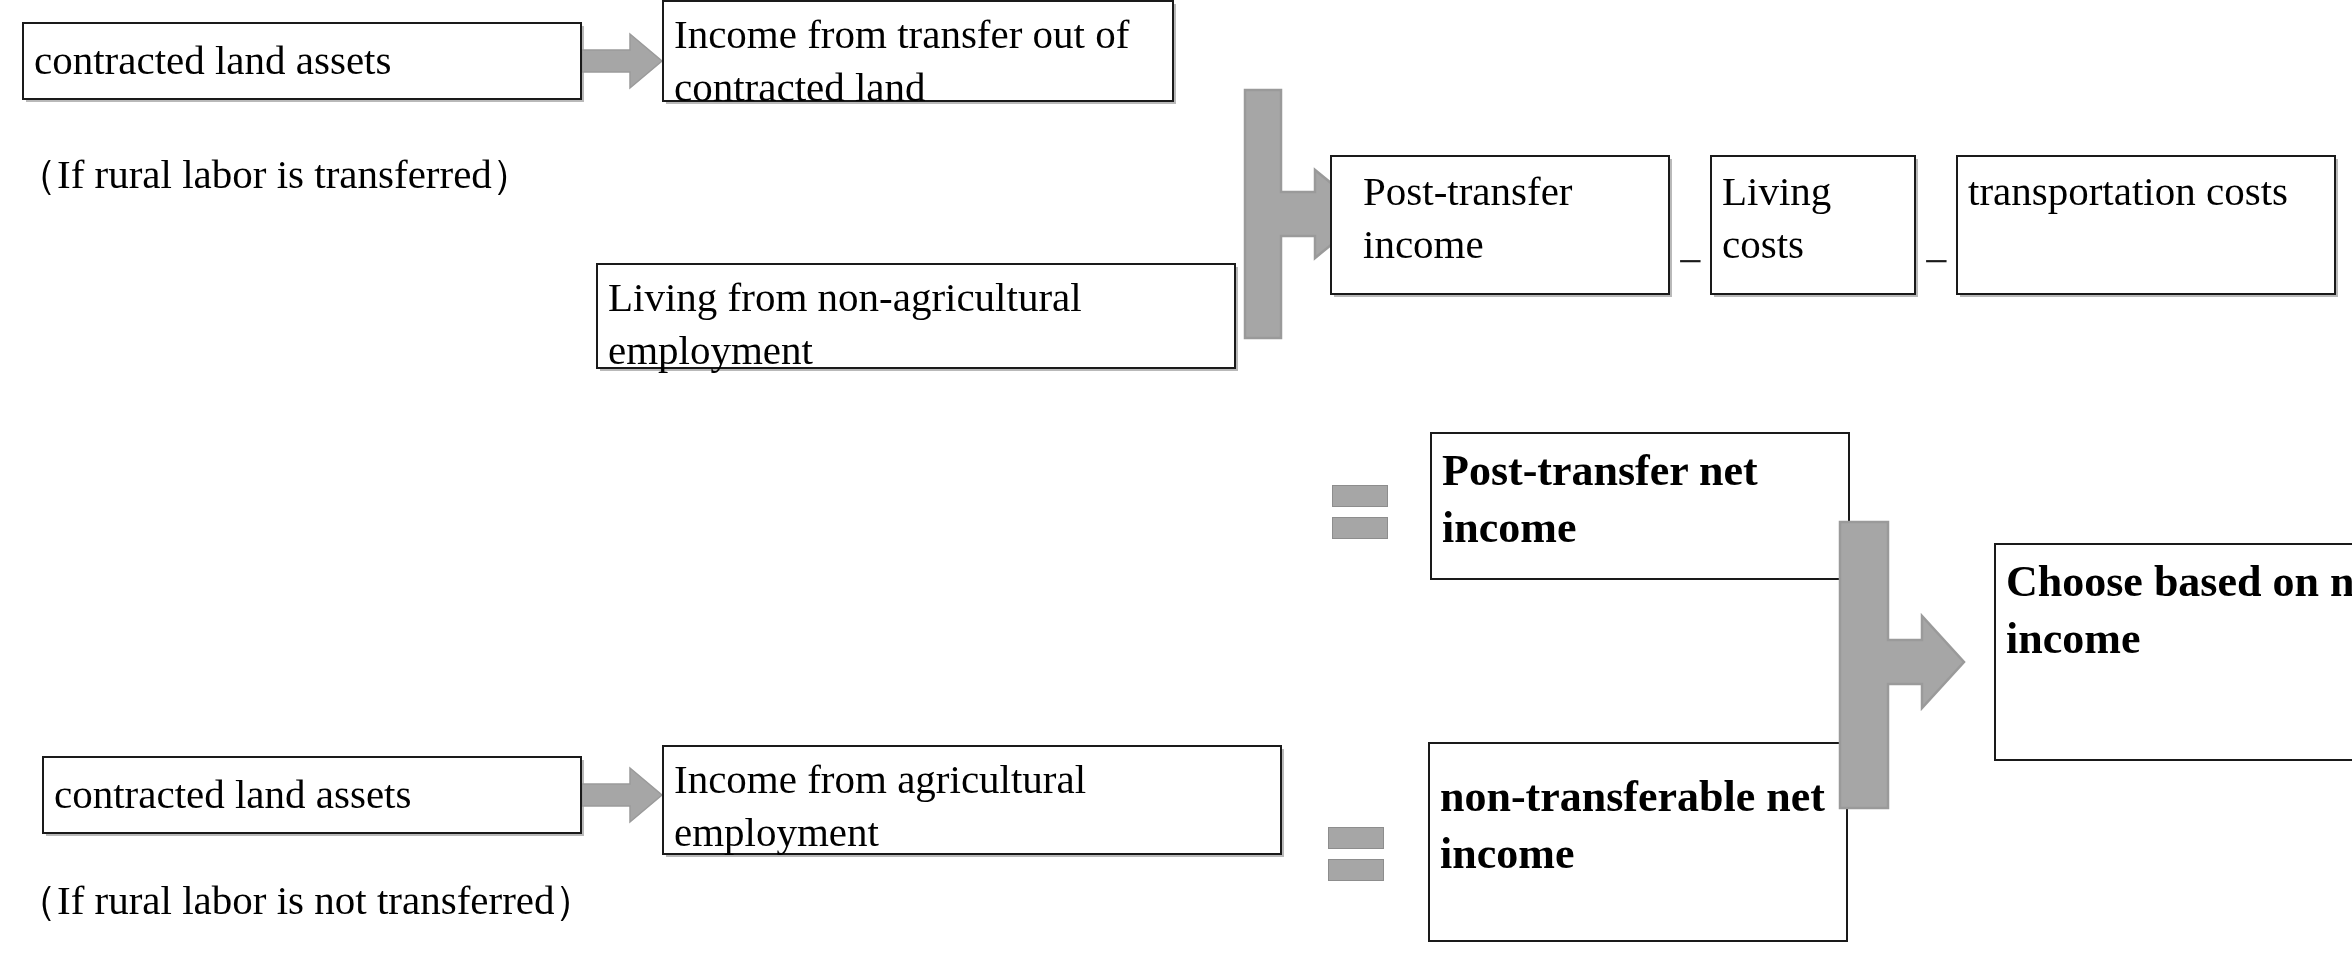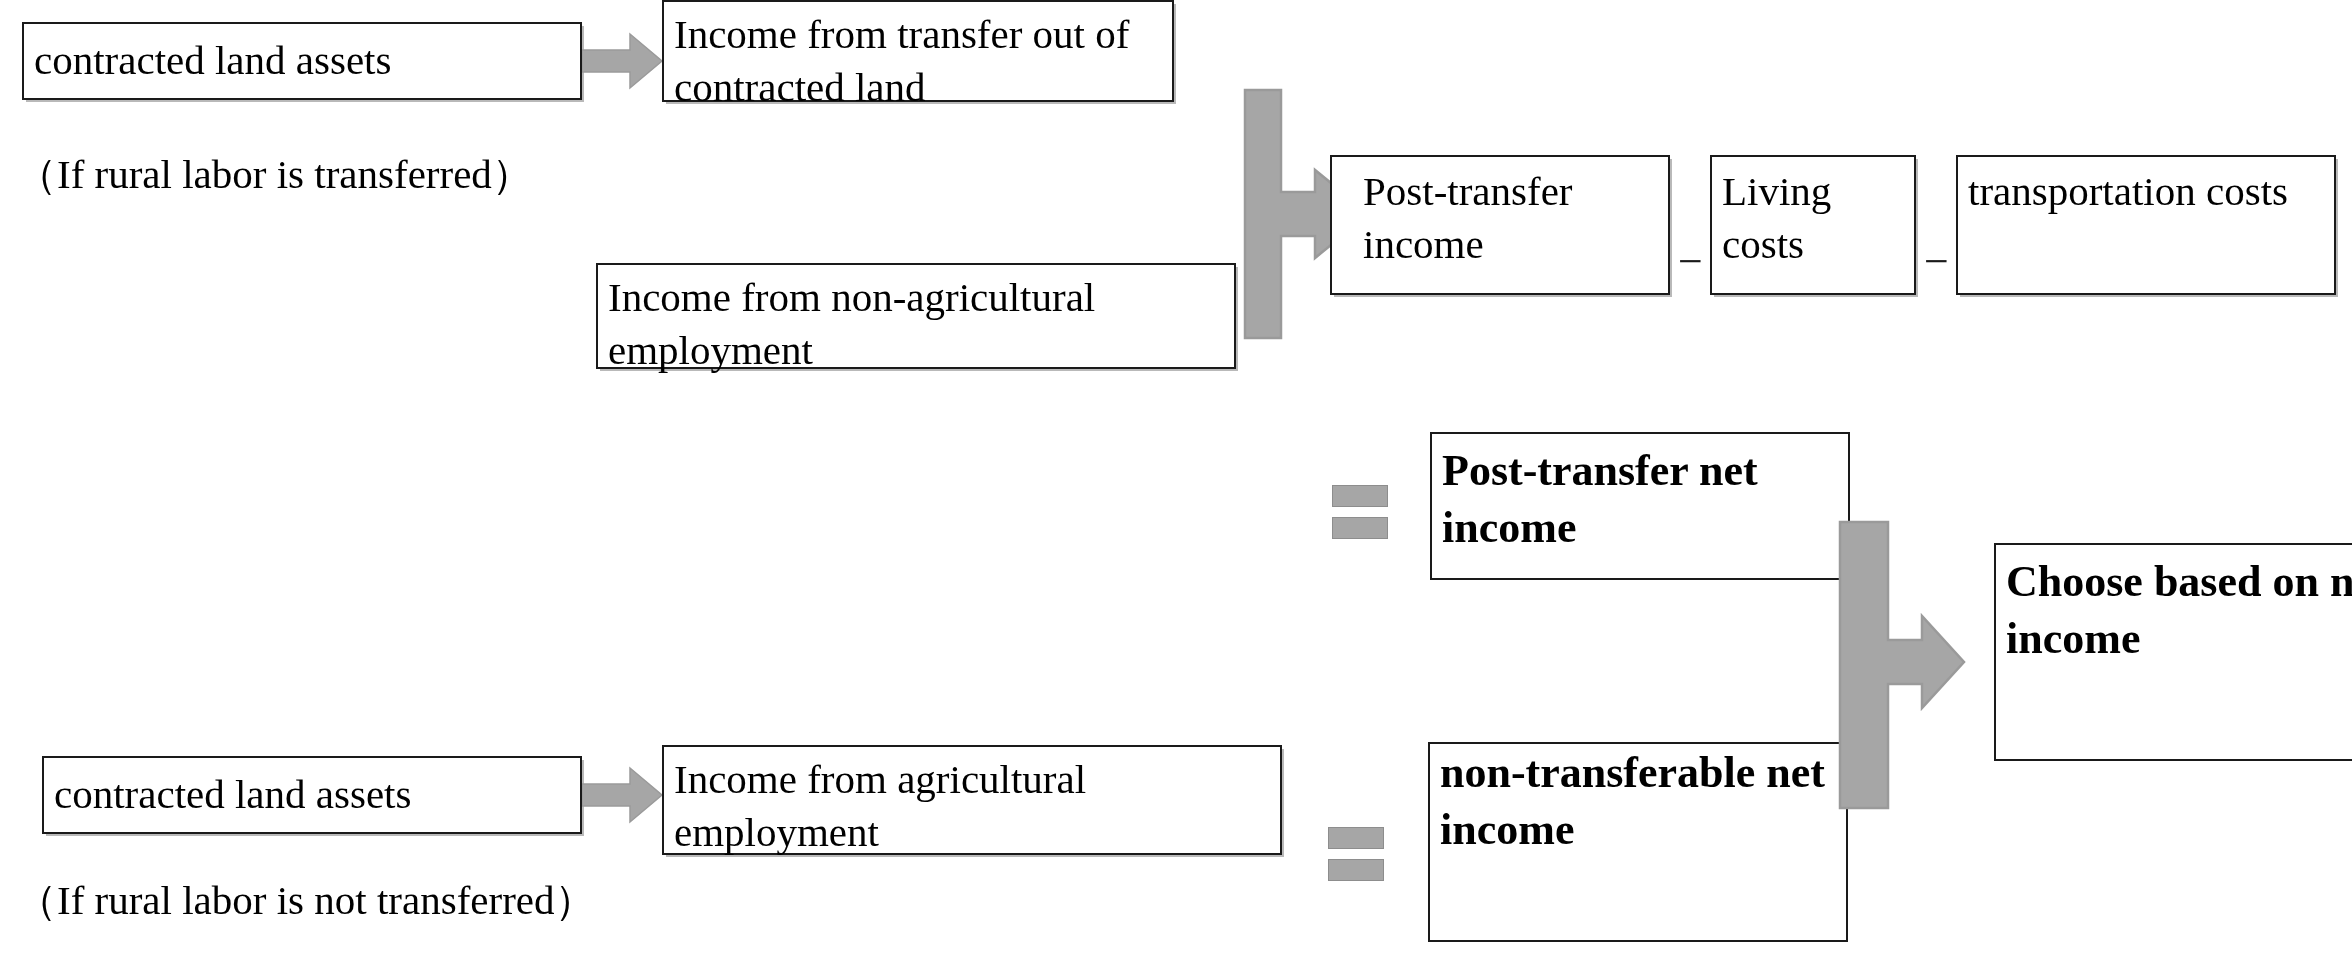--- a/index.html
+++ b/index.html
@@ -53,21 +53,21 @@
 
   <div class="box shadowed fs-plain top-v" style="left:662px;top:0;width:512px;height:102px;">
     <span class="txt" style="padding-top:6px;">Income from transfer out of contracted land</span>
   </div>
 
   <div class="caption" style="left:16px;top:115px;margin-top:39px;">
     <span>（If rural labor is transferred）</span>
   </div>
 
   <div class="box shadowed fs-plain top-v" style="left:596px;top:263px;width:640px;height:106px;">
-    <span class="txt" style="padding-top:6px;">Income from non-agricultural employment</span>
+    <span class="txt" style="padding-top:6px;">Living from non-agricultural employment</span>
   </div>
 
   <div class="bracket" style="left:1243px;top:88px;width:128px;height:252px;">
     <svg width="128" height="252" viewBox="0 0 128 252">
       <path d="M2,2 H38 V104 H72 V82 L126,126 L72,170 V148 H38 V250 H2 Z" fill="#a6a6a6" stroke="#9a9a9a" stroke-width="2.5" stroke-linejoin="miter"></path>
     </svg>
   </div>
 
   <div class="box shadowed fs-plain top-v" style="left:1330px;top:155px;width:340px;height:140px;padding-left:21px;">
     <span class="txt" style="padding-top:8px;">Post-transfer income</span>
@@ -115,21 +115,21 @@
   <div class="caption" style="left:16px;top:880px;">
     <span>（If rural labor is not transferred）</span>
   </div>
 
   <div class="equals" style="left:1328px;top:827px;width:56px;height:54px;">
     <div class="bar" style="position:absolute;left:0;top:0;width:56px;height:22px;"></div>
     <div class="bar" style="position:absolute;left:0;top:32px;width:56px;height:22px;"></div>
   </div>
 
   <div class="box fs-big bold top-v" style="left:1396px;top:742px;width:420px;height:200px;">
-    <span class="txt" style="padding-top:0;">non-transferable net income</span>
+    <span class="txt" style="padding-top:24px;">non-transferable net income</span>
   </div>
 
   <div class="bracket" style="left:1838px;top:520px;width:128px;height:290px;">
     <svg width="128" height="290" viewBox="0 0 128 290">
       <path d="M2,2 H50 V120 H84 V96 L126,142 L84,188 V164 H50 V288 H2 Z" fill="#a6a6a6" stroke="#9a9a9a" stroke-width="2.5" stroke-linejoin="miter"></path>
     </svg>
   </div>
 
   <div class="box fs-big bold top-v" style="left:1962px;top:543px;width:446px;height:218px;">
     <span class="txt" style="padding-top:8px;">Choose based on net income</span>

